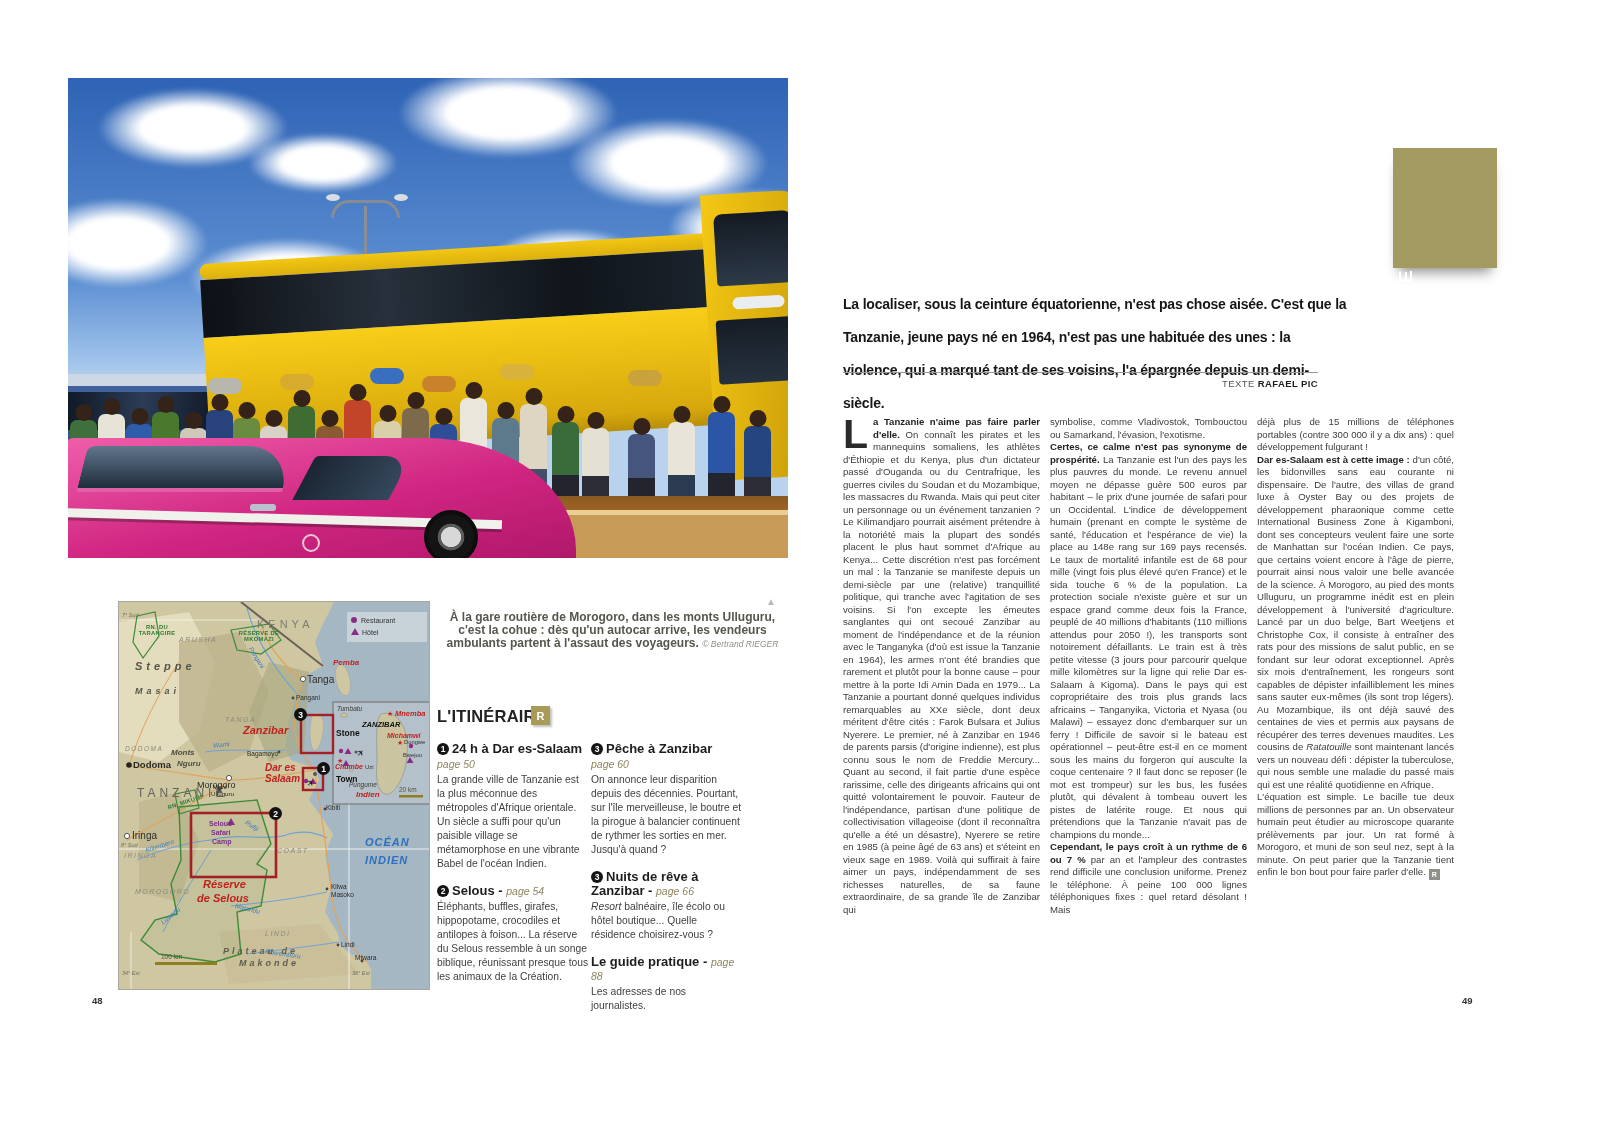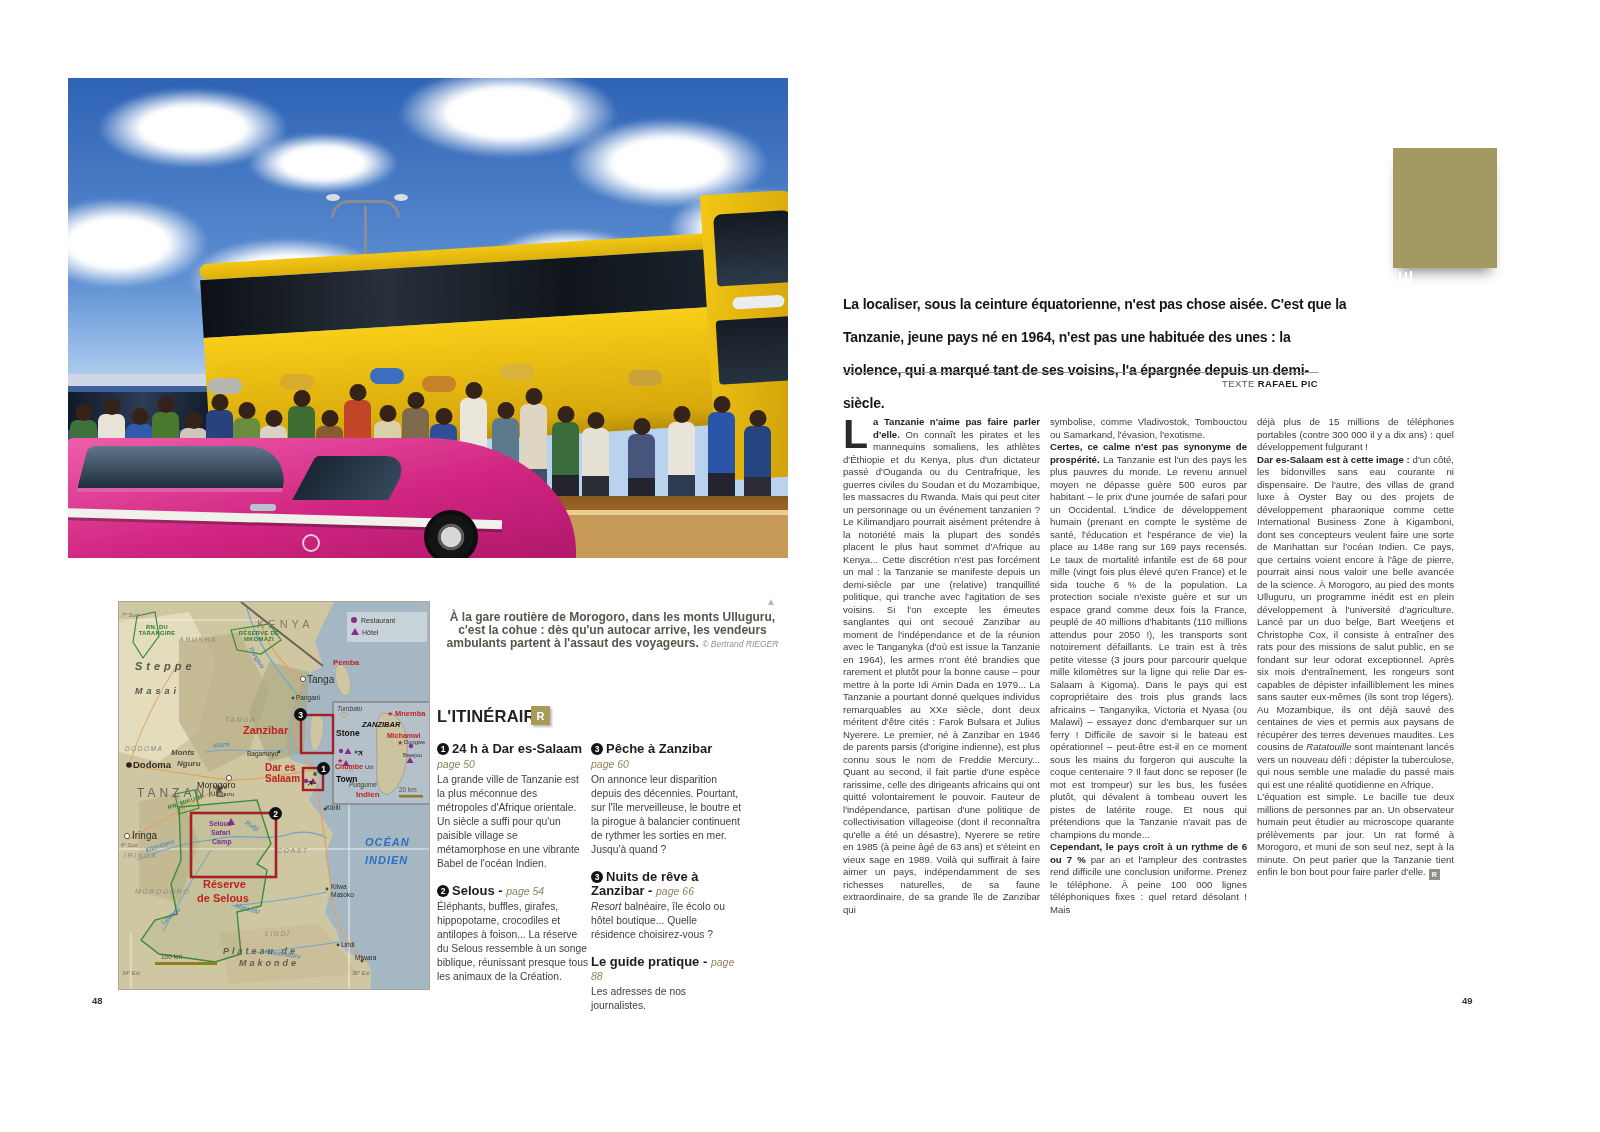--- a/index.html
+++ b/index.html
@@ -43,21 +43,21 @@
   
   .cap-tri { position:absolute; left:766px; top:596px; color:#b9b9b1; font-size:10px; }
   .caption { position:absolute; left:437px; top:611px; width:351px; text-align:center; font-weight:bold; color:#57564d; font-size:12px; line-height:13px; }
   .caption .credit { font-weight:normal; font-style:italic; font-size:8.5px; color:#8e8e86; }
 
   
   .map { position:absolute; left:118px; top:601px; width:312px; height:389px; border:1px solid #a9a69d; background:#a6b7c4; overflow:hidden; }
   .map svg { position:absolute; left:0; top:0; }
   .ml { position:absolute; white-space:nowrap; }
   .m-region { font-size:7px; letter-spacing:1.5px; color:#8b8b7d; font-style:italic; }
-  .m-red { color:#c0221f; font-weight:bold; }
+  .m-red { color:#c0221f; font-weight:bold; font-style:italic; }
   .m-city { color:#2b2b25; }
   .m-river { font-size:6.5px; font-style:italic; color:#3d7ec0; }
   .m-green { font-size:5.8px; font-weight:bold; color:#2e7d32; letter-spacing:.3px; }
   .m-purple { font-size:7px; font-weight:bold; color:#7b2d8b; }
   .m-coord { font-size:5.5px; font-style:italic; color:#6f6f65; }
   .mk { position:absolute; width:13px; height:13px; border-radius:50%; background:#111; color:#fff; font-size:8.5px; font-weight:bold; display:flex; align-items:center; justify-content:center; }
   .legend { position:absolute; left:228px; top:10px; width:80px; background:rgba(210,219,224,.75); padding:3px 4px; font-size:7px; color:#333; line-height:12px; }
   .leg-dot { display:inline-block; width:6px; height:6px; border-radius:50%; background:#8a2b8a; margin-right:4px; }
   .leg-tri { display:inline-block; width:0; height:0; border-left:4px solid transparent; border-right:4px solid transparent; border-bottom:7px solid #8a2b8a; margin-right:3px; }
   .star { color:#c0221f; font-size:7px; }

